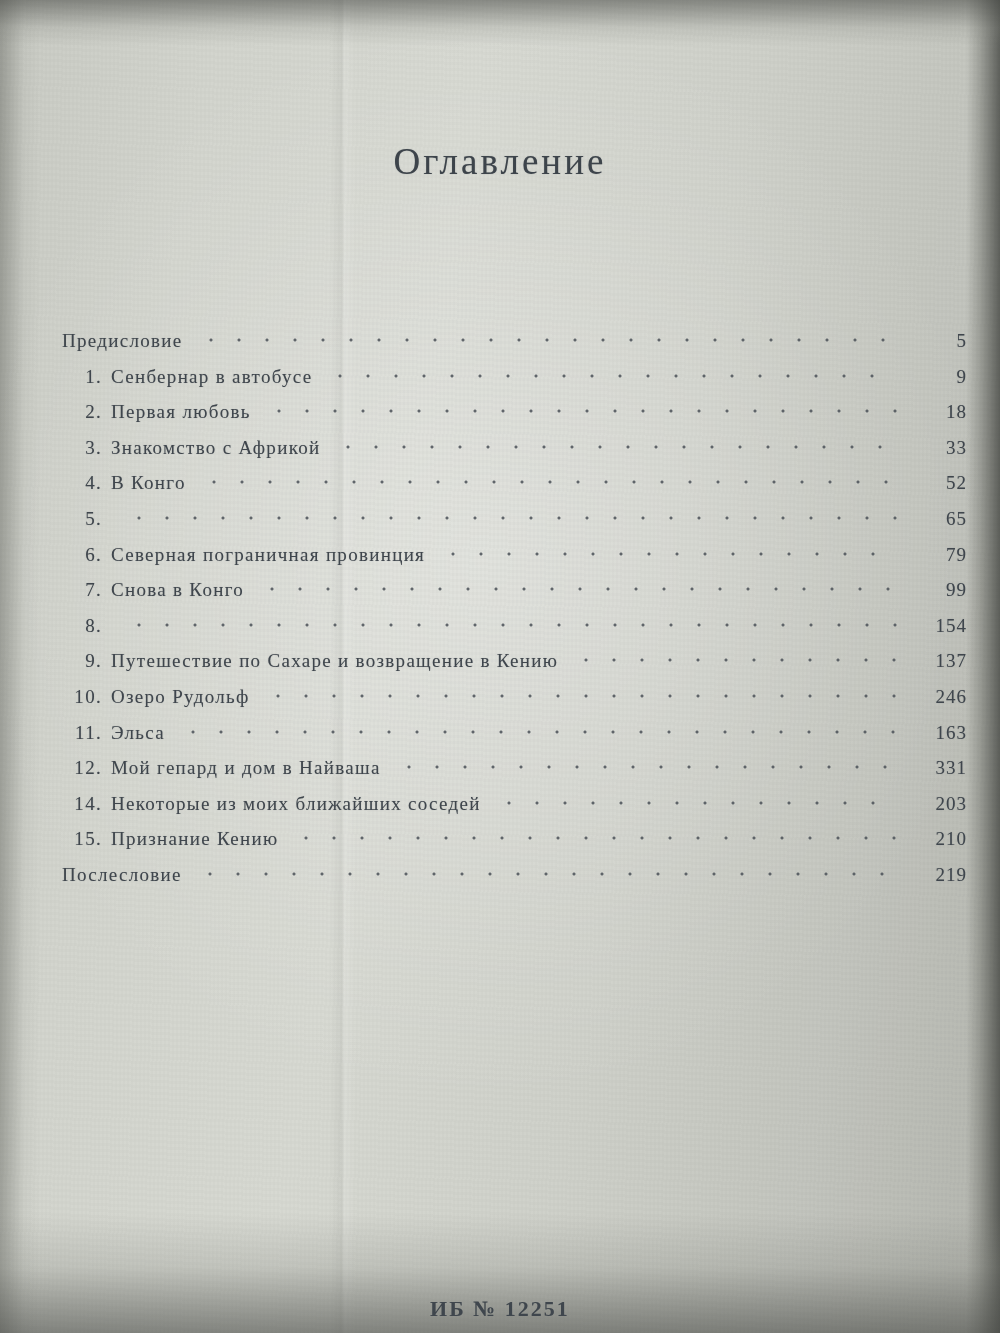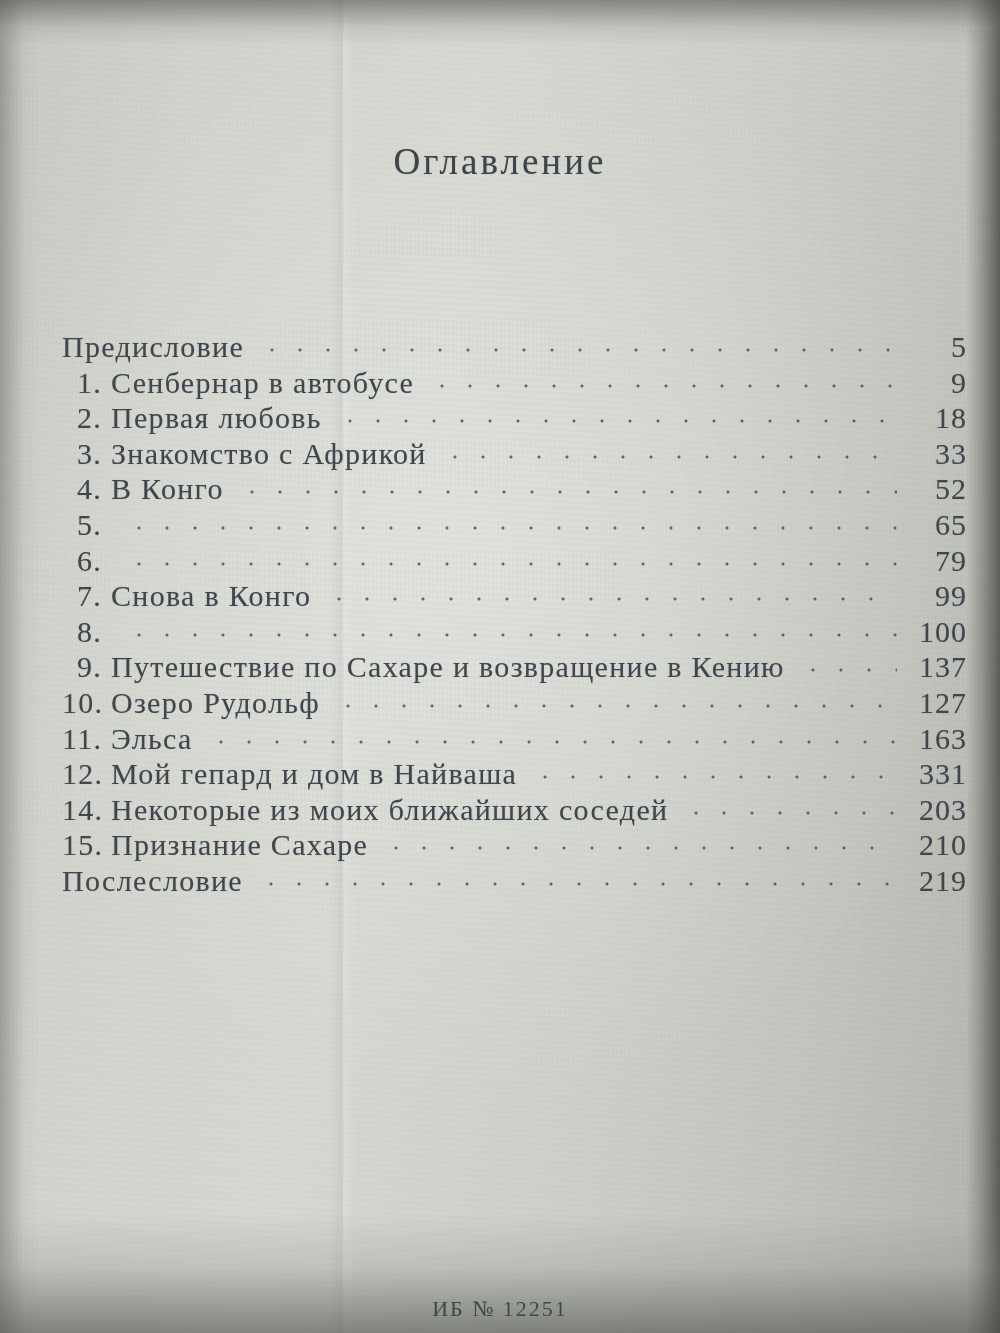--- a/index.html
+++ b/index.html
@@ -98,21 +98,21 @@
   #toc-list {
     position: absolute;
     left: 62px;
     top: 330px;
     width: 905px;
   }
 
   .row {
     display: flex;
     align-items: baseline;
-    font-size: 30px;
+    font-size: 19px;
     letter-spacing: 1.3px;
     color: #3f464d;
     height: 35.6px;
     white-space: nowrap;
     text-shadow: 0 0 1px rgba(63,70,77,0.28);
   }
   .row .num {
     display: inline-block;
     text-align: right;
     width: 40px;
@@ -145,20 +145,21 @@
 
   #ib-line {
     position: absolute;
     left: 0;
     top: 1296px;
     width: 1000px;
     text-align: center;
     font-size: 22px;
     letter-spacing: 2px;
     color: #3f464d;
+    font-weight: bold;
   }
 </style>
 </head>
 <body>
 
 <div id="page">
   <div id="grain"></div>
   <div id="crease"></div>
   <div id="left-edge"></div>
   <div id="right-edge"></div>
@@ -199,45 +200,46 @@
           <span class="leaders"></span>
           <span class="page">52</span>
         </div>
         <div class="row">
           <span class="num">5.</span>
           <span class="leaders"></span>
           <span class="page">65</span>
         </div>
         <div class="row">
           <span class="num">6.</span>
+          <span class="label">Северная пограничная провинция</span>
           <span class="leaders"></span>
           <span class="page">79</span>
         </div>
         <div class="row">
           <span class="num">7.</span>
           <span class="label">Снова в Конго</span>
           <span class="leaders"></span>
           <span class="page">99</span>
         </div>
         <div class="row">
           <span class="num">8.</span>
           <span class="leaders"></span>
-          <span class="page">100</span>
+          <span class="page">154</span>
         </div>
         <div class="row">
           <span class="num">9.</span>
           <span class="label">Путешествие по Сахаре и возвращение в Кению</span>
           <span class="leaders"></span>
           <span class="page">137</span>
         </div>
         <div class="row">
           <span class="num">10.</span>
           <span class="label">Озеро Рудольф</span>
           <span class="leaders"></span>
-          <span class="page">127</span>
+          <span class="page">246</span>
         </div>
         <div class="row">
           <span class="num">11.</span>
           <span class="label">Эльса</span>
           <span class="leaders"></span>
           <span class="page">163</span>
         </div>
         <div class="row">
           <span class="num">12.</span>
           <span class="label">Мой гепард и дом в Найваша</span>
@@ -245,21 +247,21 @@
           <span class="page">331</span>
         </div>
         <div class="row">
           <span class="num">14.</span>
           <span class="label">Некоторые из моих ближайших соседей</span>
           <span class="leaders"></span>
           <span class="page">203</span>
         </div>
         <div class="row">
           <span class="num">15.</span>
-          <span class="label">Признание Сахаре</span>
+          <span class="label">Признание Кению</span>
           <span class="leaders"></span>
           <span class="page">210</span>
         </div>
         <div class="row nonum">
           <span class="num"></span>
           <span class="label">Послесловие</span>
           <span class="leaders"></span>
           <span class="page">219</span>
         </div>
       </div>

